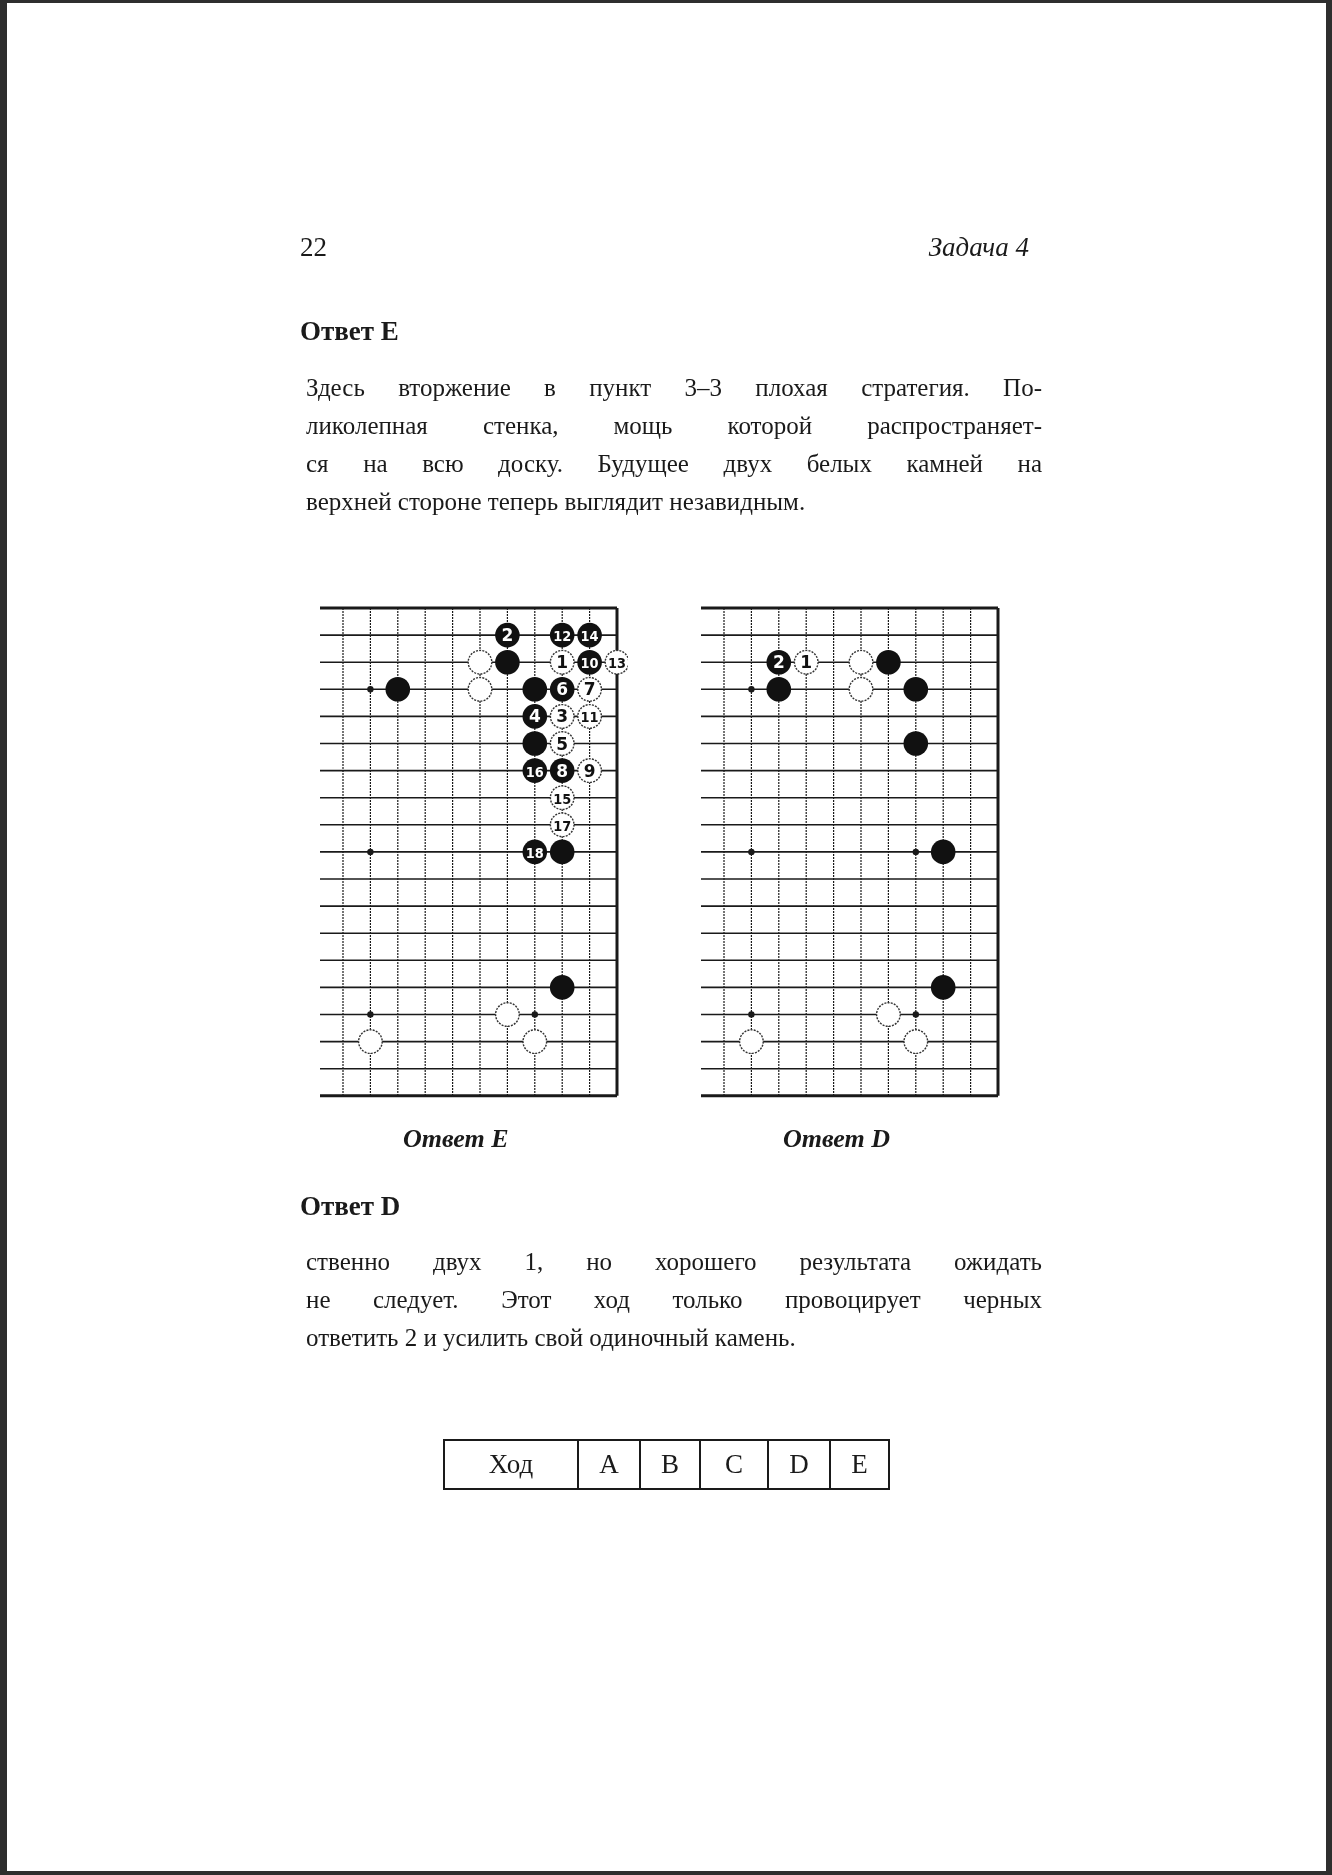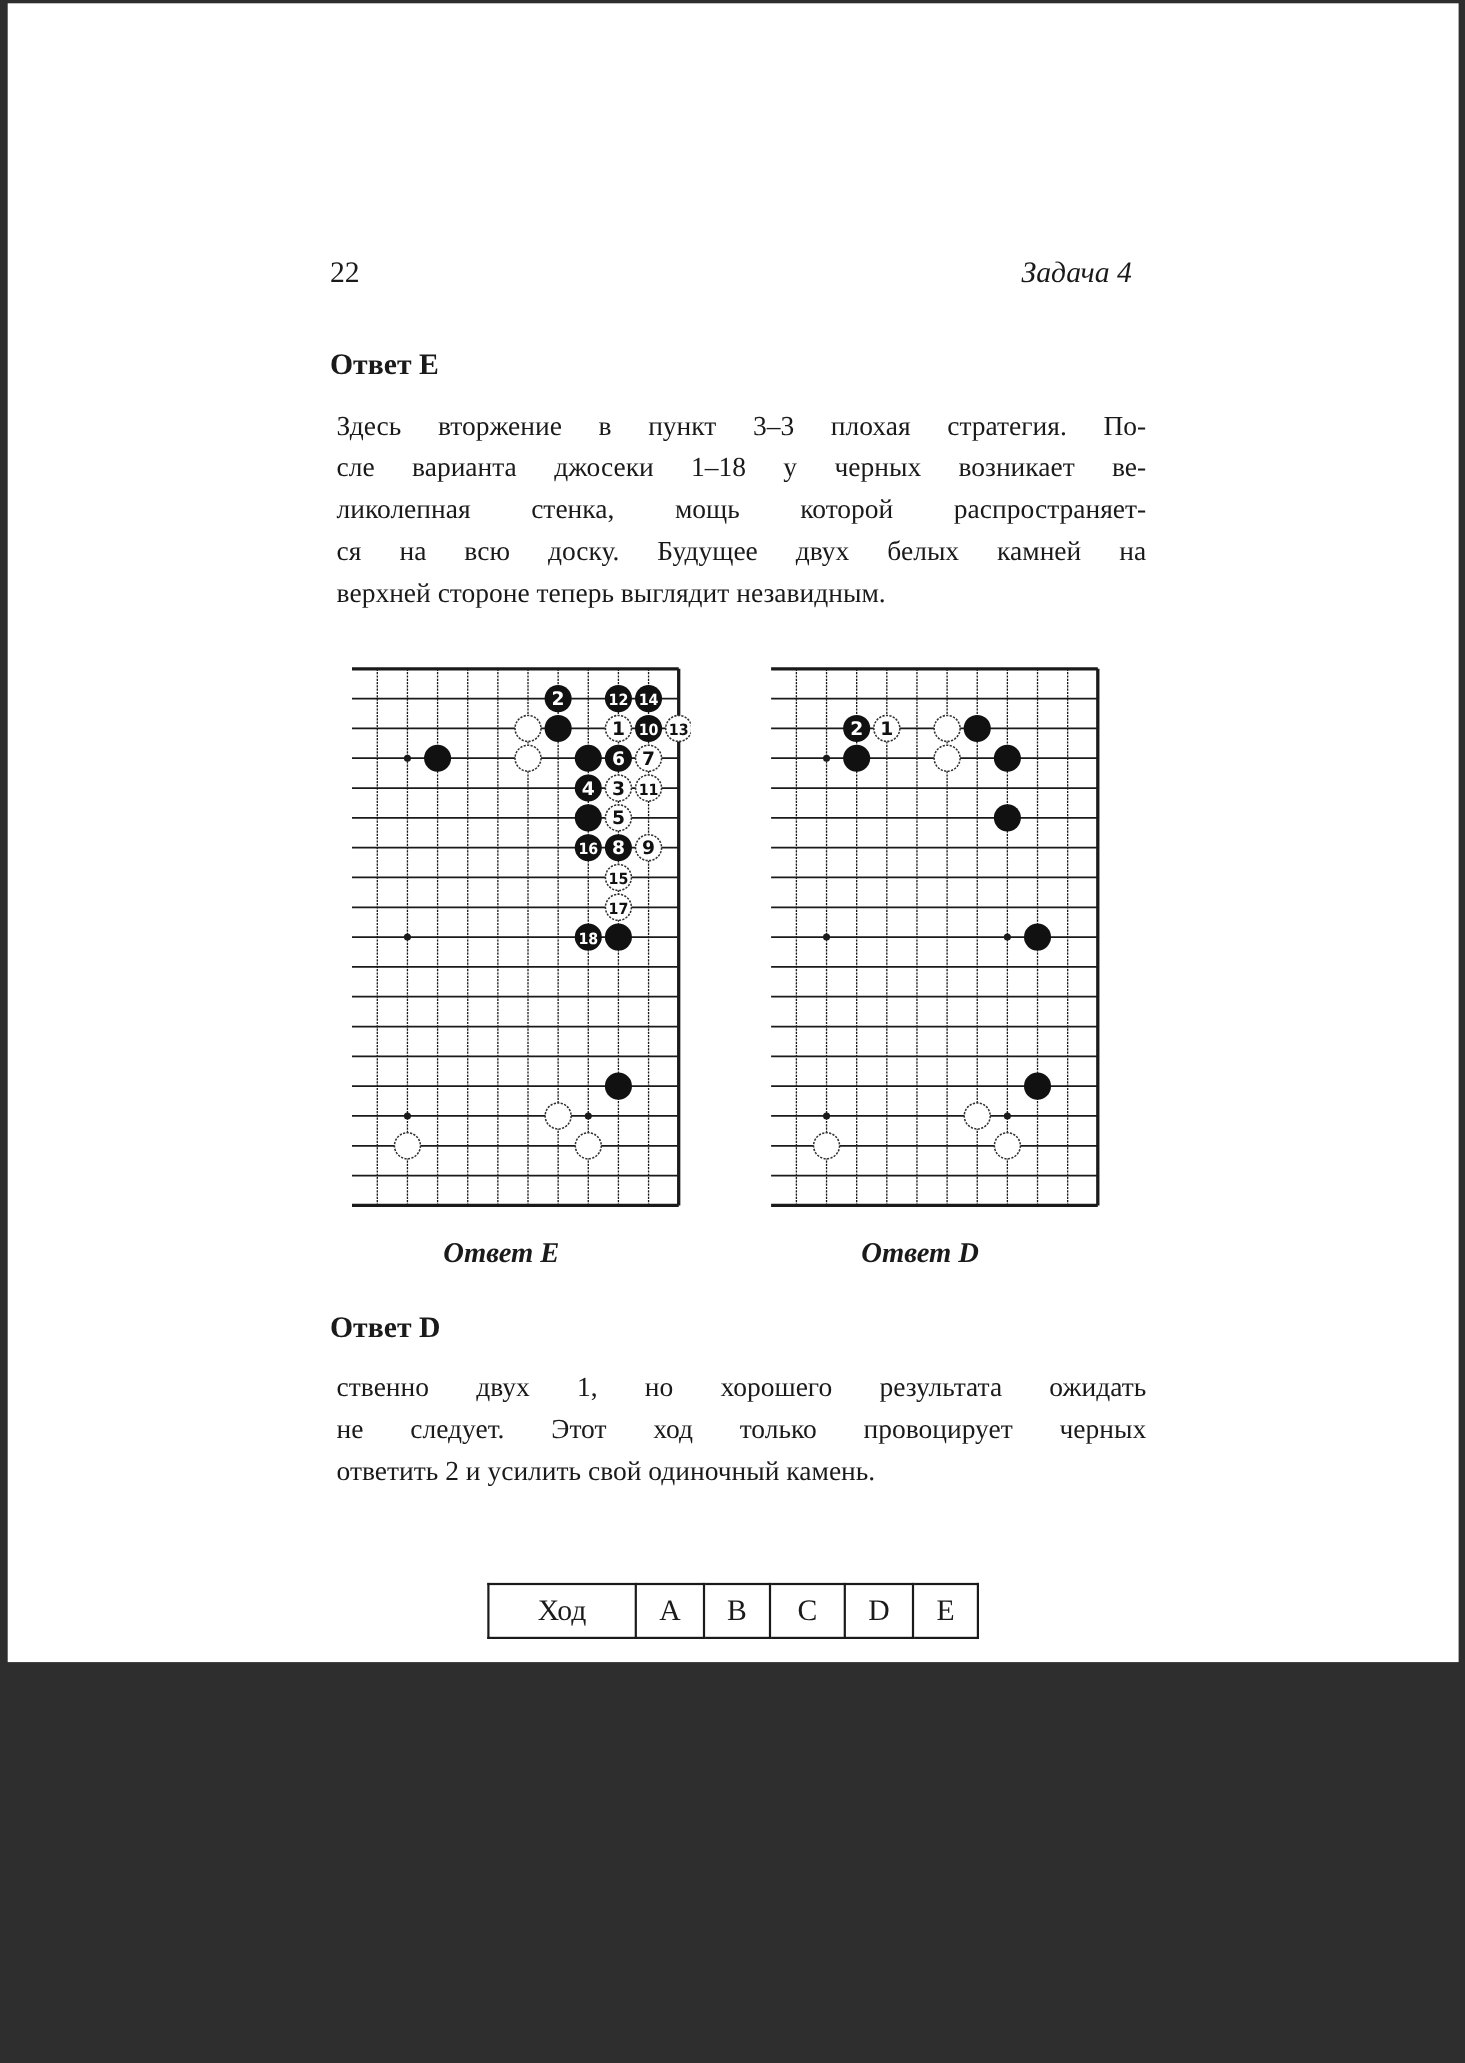--- a/index.html
+++ b/index.html
@@ -5,21 +5,21 @@
   html, body { margin: 0; padding: 0; }
   body {
     width: 1332px; height: 1875px;
     background: #2e2e2e;
     position: relative;
     overflow: hidden;
   }
   .page {
     position: absolute;
     left: 7px; top: 3px;
-    width: 1319px; height: 1508px;
+    width: 1319px; height: 1868px;
     background: #ffffff;
     color: #1a1a1a;
     font-family: "DejaVu Serif", "Liberation Serif", serif;
     text-decoration: underline;
   }
   .abs { position: absolute; }
   .running-head {
     top: 226px; font-size: 27px; line-height: 36px;
     font-family: "Liberation Serif", "DejaVu Serif", serif;
   }
@@ -62,21 +62,20 @@
 
 <div class="page">
 
   <div class="abs running-head page-num">22</div>
   <div class="abs running-head chapter">Задача 4</div>
 
   <div class="abs heading" style="top:311px;">Ответ E</div>
 
   <div class="abs para" style="top:366px;">
     <span class="ln">Здесь вторжение в пункт 3–3 плохая стратегия. По-</span>
-    <span class="ln">сле варианта джосеки 1–18 у черных возникает ве-</span>
     <span class="ln">ликолепная стенка, мощь которой распространяет-</span>
     <span class="ln">ся на всю доску. Будущее двух белых камней на</span>
     <span class="ln last">верхней стороне теперь выглядит незавидным.</span>
   </div>
 
   <svg class="board" id="board-0" style="left:309px; top:594px;" width="312" height="503">
       <g>
         <line x1="4" x2="301" y1="11" y2="11" stroke="#1a1a1a" stroke-width="3"></line>
         <line x1="4" x2="301" y1="38.1" y2="38.1" stroke="#1a1a1a" stroke-width="1.6"></line>
         <line x1="4" x2="301" y1="65.2" y2="65.2" stroke="#1a1a1a" stroke-width="1.6"></line>

